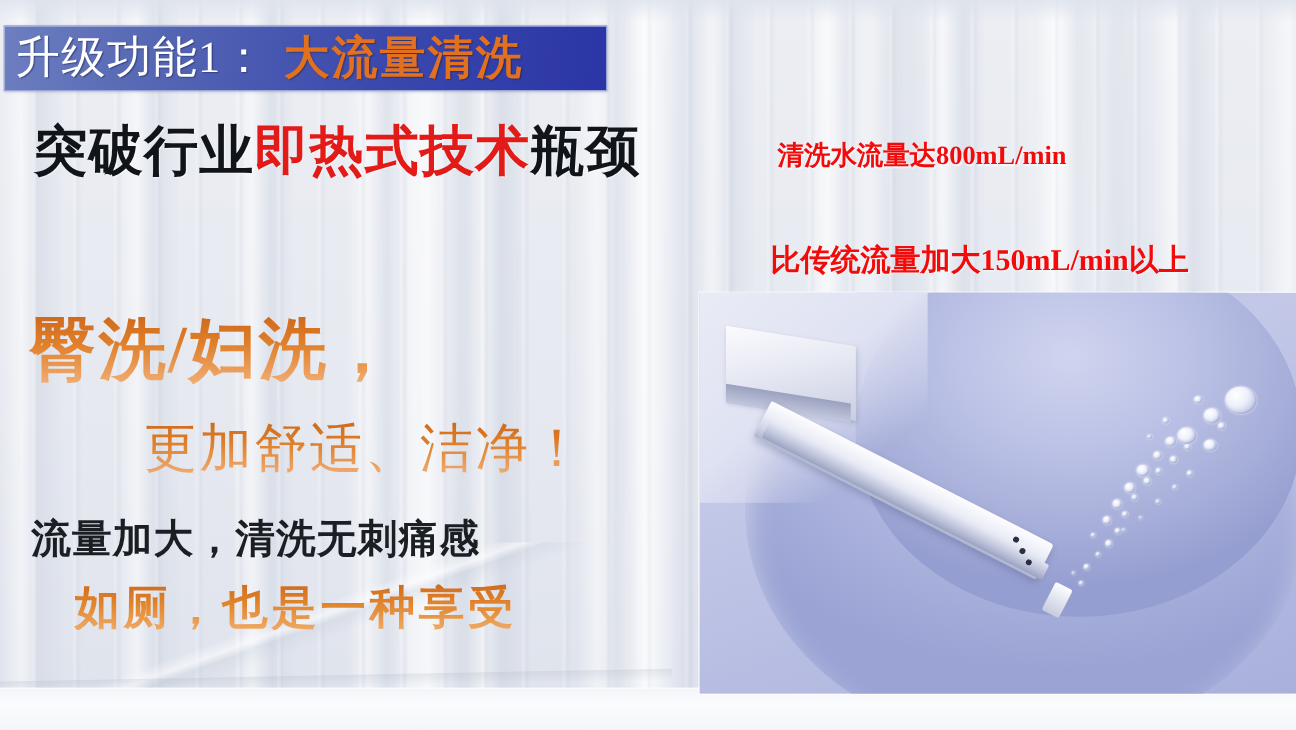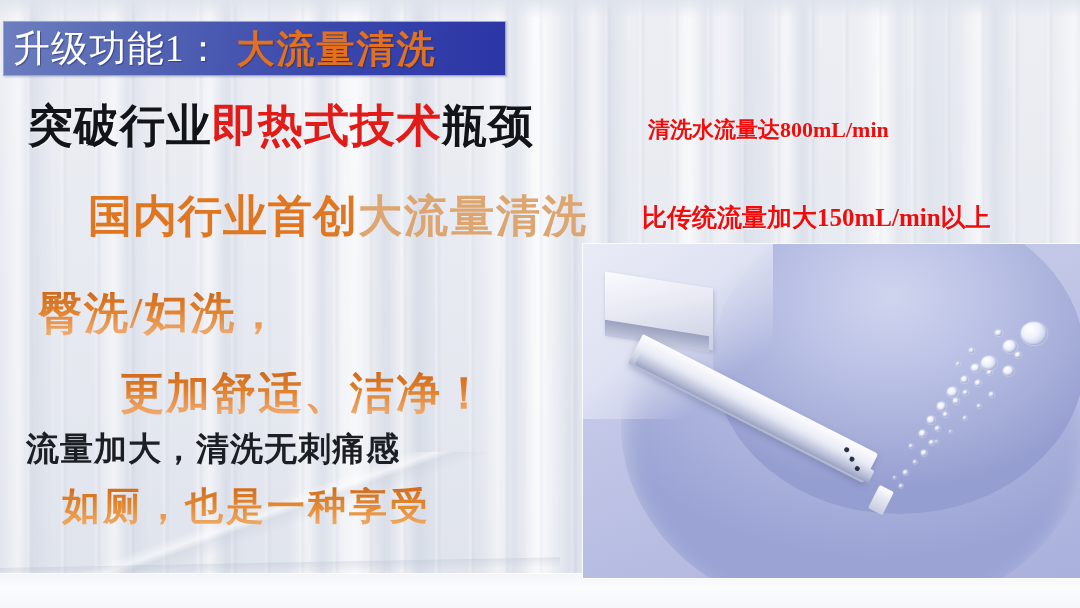--- a/index.html
+++ b/index.html
@@ -163,39 +163,38 @@
     -webkit-background-clip: text;
   }
   .l-first .soft {
     color: #dda56f;
     font-weight: bold;
     letter-spacing: 2px;
   }
 
   .l-wash {
     left: 24px;
-    top: 292px;
-    font-family: "Liberation Serif", "DejaVu Serif", serif;
-    font-size: 44px;
+    top: 264px;
+    font-family: "Liberation Serif", "DejaVu Serif", serif;
+    font-size: 56px;
     font-weight: bold;
     letter-spacing: 2px;
     color: #e08a45;
     background-image: linear-gradient(180deg,#cf6a1c 0%, #e07f2a 40%, #f0ad74 100%);
     -webkit-background-clip: text;
     background-clip: text;
     color: transparent;
     text-shadow: none;
-    margin-left: 14px;
   }
   .l-comfort {
     left: 120px;
-    top: 372px;
+    top: 352px;
     font-family: "Liberation Serif", "DejaVu Serif", serif;
     font-size: 44px;
-    font-weight: bold;
+    font-weight: normal;
     letter-spacing: 2px;
     background-image: linear-gradient(180deg,#cf6a1c 0%, #e07f2a 40%, #f0ad74 100%);
     -webkit-background-clip: text;
     background-clip: text;
     color: transparent;
   }
 
   .l-flow {
     left: 26px;
     top: 432px;
@@ -351,23 +350,20 @@
 
   <div class="title-banner" data-name="title-banner">
     <span class="title-left" data-name="banner-title-left">升级功能1：</span>
     <span class="title-right" data-name="banner-title-right">大流量清洗</span>
   </div>
 
   <div class="line l-breakthrough" data-name="headline-breakthrough">
     <span data-name="headline-breakthrough-prefix">突破行业</span><span class="hl" data-name="headline-breakthrough-highlight">即热式技术</span><span data-name="headline-breakthrough-suffix">瓶颈</span>
   </div>
 
-  <div class="line l-first" data-name="headline-first-in-industry">
-    <span class="strong" data-name="headline-first-strong">国内行业首创</span><span class="soft" data-name="headline-first-soft">大流量清洗</span>
-  </div>
 
   <div class="line l-wash" data-name="copy-wash-modes">臀洗/妇洗，</div>
   <div class="line l-comfort" data-name="copy-more-comfortable">更加舒适、洁净！</div>
 
   <div class="line l-enjoy" data-name="copy-toilet-is-enjoyment">如厕，也是一种享受</div>
   <div class="line l-flow" data-name="copy-higher-flow-no-sting">流量加大，清洗无刺痛感</div>
 
   <div class="spec spec-1" data-name="spec-flow-rate">清洗水流量达800mL/min</div>
   <div class="spec spec-2" data-name="spec-flow-increase">比传统流量加大150mL/min以上</div>
 

